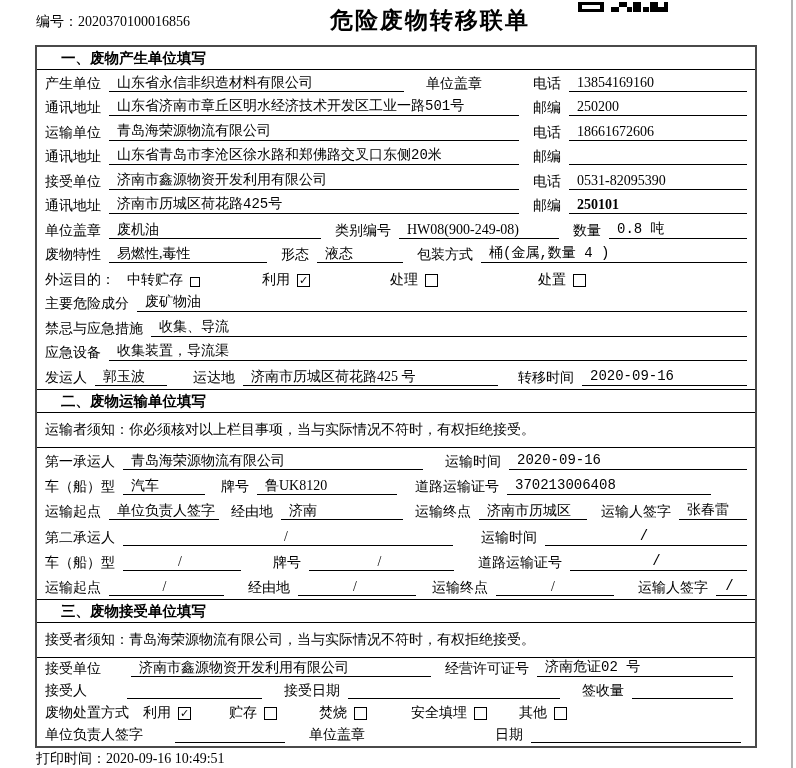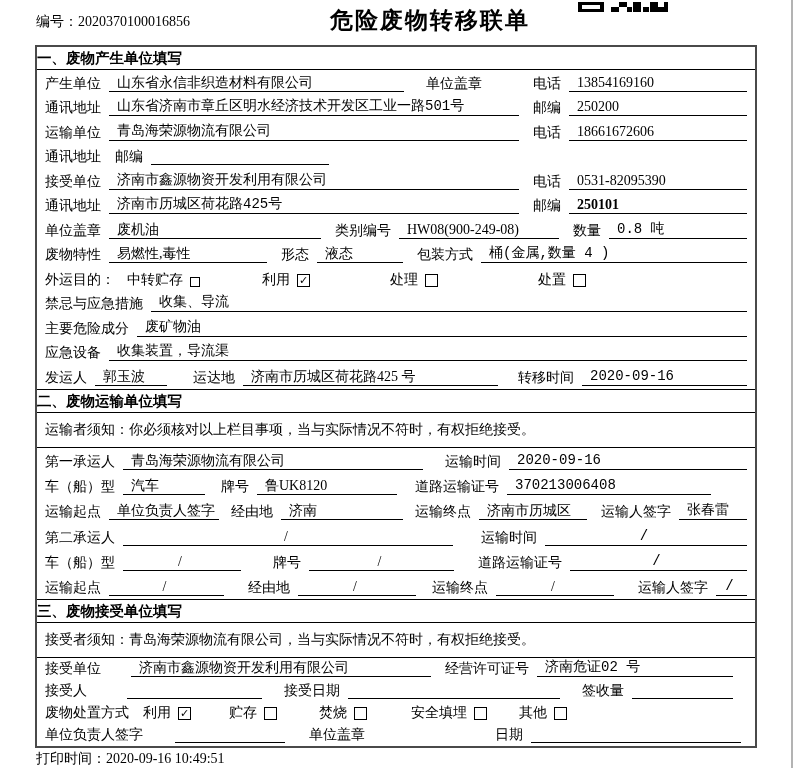--- a/index.html
+++ b/index.html
@@ -13,21 +13,21 @@
   .serial { position:absolute; left:36px; top:13px; white-space:nowrap; }
   .title  { position:absolute; left:330px; top:5px; margin:0;
             font-family:"Liberation Sans","DejaVu Sans",sans-serif;
             font-size:23px; font-weight:bold; letter-spacing:2px; white-space:nowrap; }
   .qr { position:absolute; left:578px; top:0; }
 
   .form { position:absolute; left:35px; top:45px; width:722px;
           border:2px solid #4a4a4a; box-sizing:border-box; background:#fff; }
 
   .sec-h { font-family:"Liberation Sans","DejaVu Sans",sans-serif;
-           font-weight:bold; font-size:14.5px; padding:3px 0 2px;
+           font-weight:bold; font-size:14.5px; padding:3px 24px 2px;
            border-bottom:1px solid #000; height:17px; line-height:17px; }
   .sec-h.divider { border-top:1px solid #000; }
   .note { padding:8px 8px 9px; border-bottom:1px solid #000; line-height:17px; }
 
   .row { display:flex; align-items:flex-end; padding:0 8px 3px; box-sizing:border-box; }
   .s1 .row { height:24.5px; }
   .s2 .row { height:25.3px; }
   .s3 .row { height:22px; }
 
   .lbl { white-space:nowrap; flex-shrink:0; line-height:17px; }
@@ -94,20 +94,21 @@
 
     <div class="row">
       <span class="lbl">运输单位</span>
       <span class="val grow">青岛海荣源物流有限公司</span>
       <span class="lbl gap">电话</span>
       <span class="val" style="width:178px;">18661672606</span>
     </div>
 
     <div class="row">
       <span class="lbl">通讯地址</span>
+      <span class="val grow">山东省青岛市李沧区徐水路和郑佛路交叉口东侧20米</span>
       <span class="lbl gap">邮编</span>
       <span class="val" style="width:178px;"></span>
     </div>
 
     <div class="row">
       <span class="lbl">接受单位</span>
       <span class="val grow">济南市鑫源物资开发利用有限公司</span>
       <span class="lbl gap">电话</span>
       <span class="val" style="width:178px;">0531-82095390</span>
     </div>
@@ -151,27 +152,27 @@
         <span class="lbl">处理</span>
         <span class="cb"></span>
       </span>
       <span class="opt" style="margin-left:100px;">
         <span class="lbl">处置</span>
         <span class="cb"></span>
       </span>
     </div>
 
     <div class="row">
+      <span class="lbl">主要危险成分</span>
+      <span class="val grow">废矿物油</span>
+    </div>
+
+    <div class="row">
       <span class="lbl">禁忌与应急措施</span>
       <span class="val grow">收集、导流</span>
-    </div>
-
-    <div class="row">
-      <span class="lbl">主要危险成分</span>
-      <span class="val grow">废矿物油</span>
     </div>
 
     <div class="row">
       <span class="lbl">应急设备</span>
       <span class="val grow">收集装置，导流渠</span>
     </div>
 
     <div class="row">
       <span class="lbl">发运人</span>
       <span class="val" style="width:72px;">郭玉波</span>

